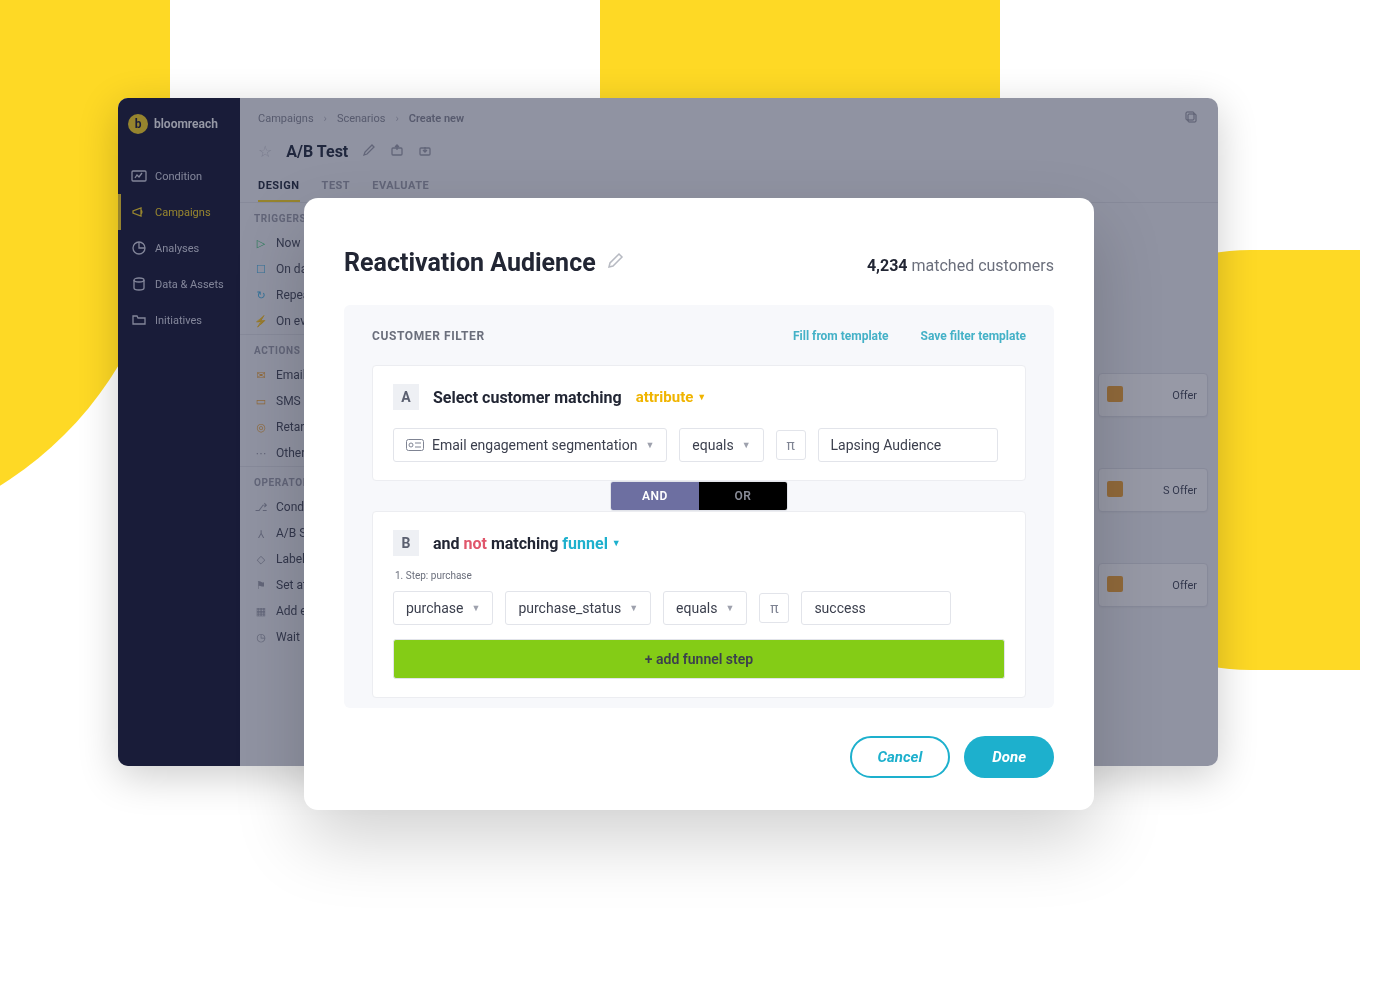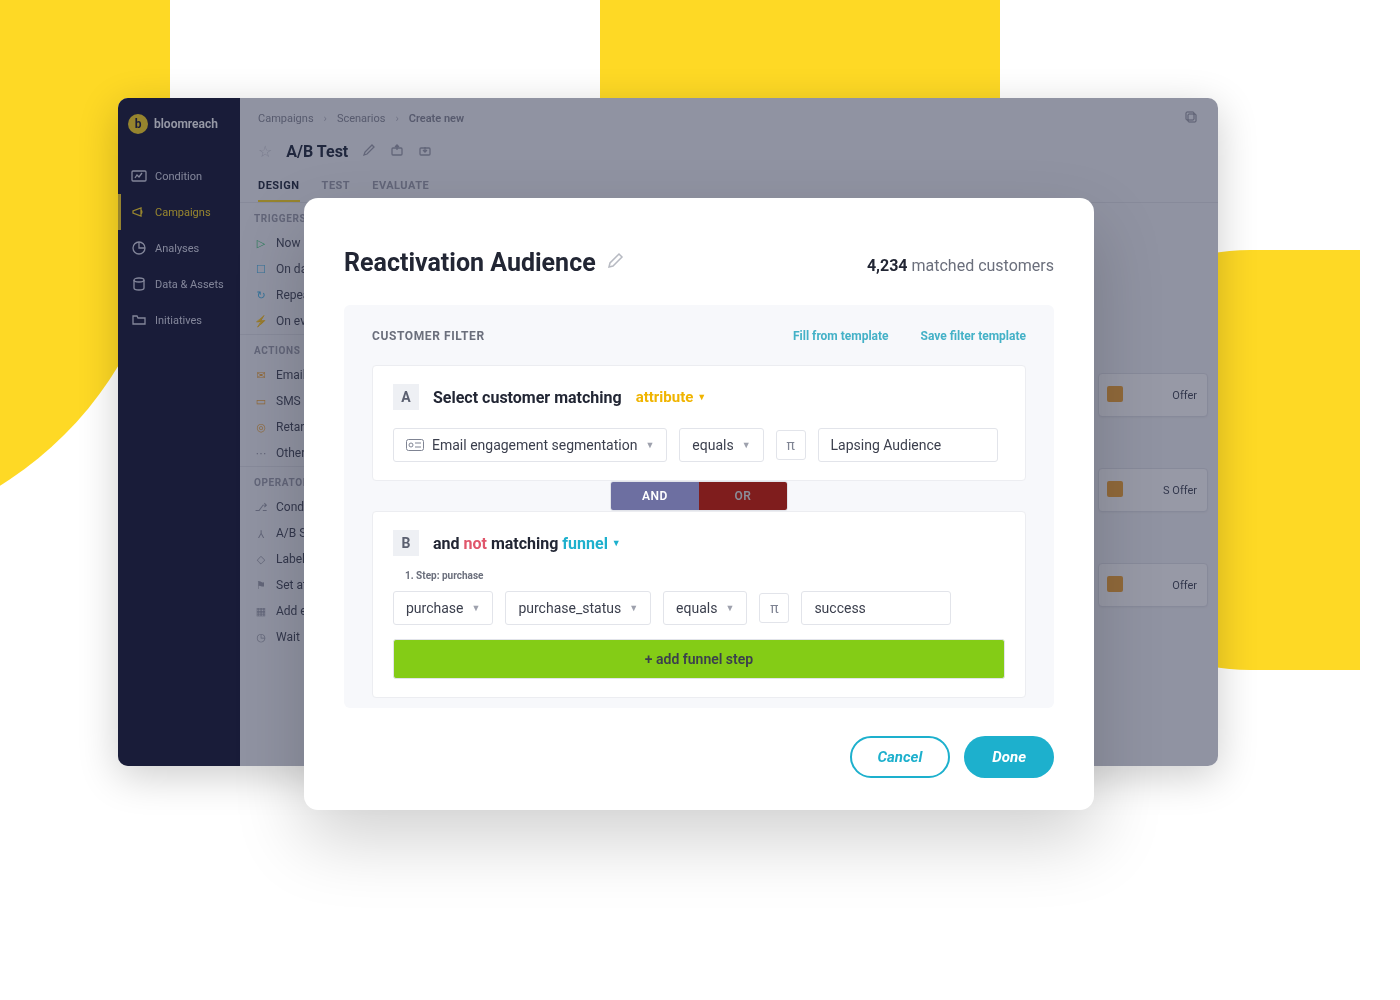--- a/index.html
+++ b/index.html
@@ -78,31 +78,31 @@
   .rule-type .caret, .funnel-kw .caret { font-size: 9px; }
 
   .chip-row { display: flex; gap: 12px; align-items: center; flex-wrap: wrap; }
   .chip { background: #fff; border: 1px solid #e2e4ea; border-radius: 3px; padding: 8px 12px; font-size: 14px; color: #3b3f4d; display: inline-flex; align-items: center; gap: 8px; cursor: pointer; }
   .chip .caret { font-size: 9px; color: #9ea1ad; }
   .chip-icon { width: 18px; height: 14px; display: inline-flex; align-items: center; justify-content: center; color: #7f8493;}
   .pi-symbol { width: 30px; height: 30px; border: 1px solid #e2e4ea; border-radius: 3px; display: inline-flex; align-items: center; justify-content: center; color: #7f8493; font-size: 14px; }
 
   .andor { display: flex; justify-content: center; margin: 0; }
   .andor-inner { display: flex; border: 1px solid #e2e4ea; border-radius: 3px; overflow: hidden; }
-  .andor-btn { width: 88px; padding: 7px 0; text-align: center; font-size: 12px; font-weight: 600; background: #7f1d1d; color: #8a8d99; cursor: pointer; letter-spacing:0.5px; }
+  .andor-btn { width: 88px; padding: 7px 0; text-align: center; font-size: 12px; font-weight: 600; background: #000000; color: #8a8d99; cursor: pointer; letter-spacing:0.5px; }
   .andor-btn.active { background: #6d6fa1; color: #fff; }
 
   
   .rule-b-top { display: flex; align-items: center; gap: 14px; margin-bottom: 14px; }
   .and-kw { color: #222634; font-weight: 700; font-size: 16px; }
   .not-kw { color: #e0566b; font-weight: 700; font-size: 16px; }
   .match-kw { color: #222634; font-weight: 700; font-size: 16px; }
   .funnel-kw { color: #1db0cd; font-weight: 700; font-size: 16px; display:inline-flex; align-items:center; gap:4px;}
 
-  .step-label { font-size: 10px; font-weight: 700; color: #6b6f7c; margin: 0 0 10px 12px; }
+  .step-label { font-size: 10px; font-weight: 400; color: #6b6f7c; margin: 0 0 10px 2px; }
   .rule-card-b { background: #fff; border: 1px solid #ecedf1; border-radius: 4px; padding: 18px 20px; }
 
   .add-step { margin-top: 14px; border: 1px solid #e2e4ea; background: #84cc16; border-radius: 3px; text-align: center; padding: 11px; font-size: 14px; font-weight: 600; color: #3b3f4d; cursor: pointer; }
 
   .modal-footer { display: flex; justify-content: flex-end; gap: 14px; margin-top: 28px; font-style: italic; }
   .btn { padding: 10px 26px; border-radius: 22px; font-size: 15px; font-weight: 700; cursor: pointer; border: 2px solid transparent; }
   .btn-cancel { background: #fff; color: #1db0cd; border-color: #1db0cd; }
   .btn-done { background: #1db0cd; color: #fff; }
 </style>
 </head>

